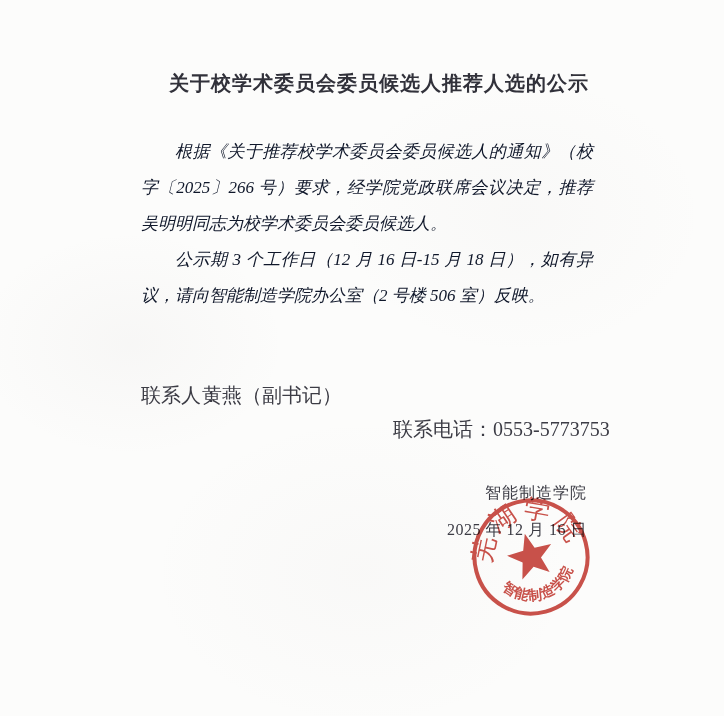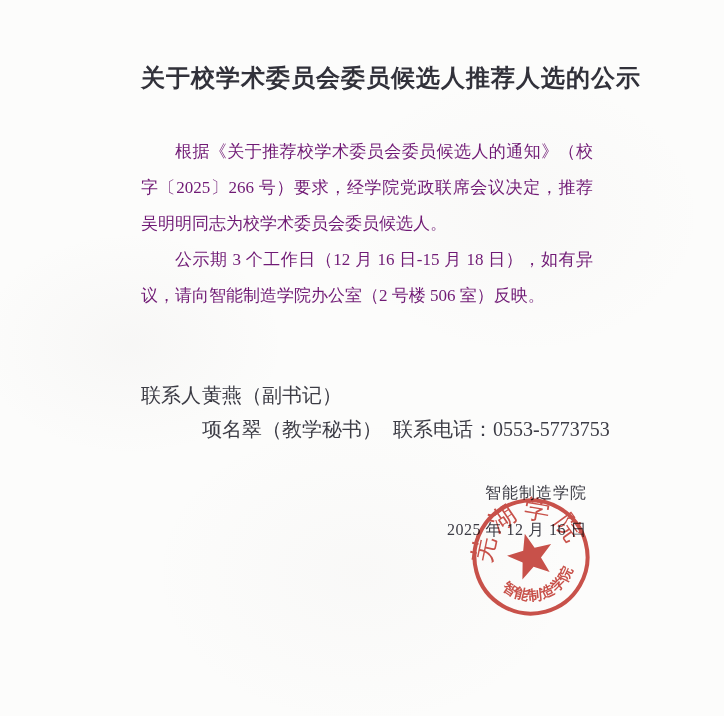--- a/index.html
+++ b/index.html
@@ -18,34 +18,35 @@
       radial-gradient(220px 160px at 18% 48%, rgba(160,150,150,0.05), transparent 70%),
       radial-gradient(260px 200px at 72% 30%, rgba(170,160,160,0.04), transparent 70%),
       radial-gradient(300px 220px at 50% 80%, rgba(170,160,160,0.04), transparent 70%);
     pointer-events: none;
   }
   .page { position: absolute; inset: 0; }
 
   .title {
     position: absolute;
     top: 58px; left: 137px; width: 460px;
-    margin: 4px;
-    font-size: 24px; font-weight: bold;
+    margin: 12px;
+    font-size: 20px; font-weight: bold;
     letter-spacing: 1px;
     color: #31313a;
     text-align: center;
     white-space: nowrap;
   }
 
   .body-text {
     position: absolute;
     top: 134px; left: 141px; width: 452px;
     font-size: 17px; line-height: 36px;
-    color: #701a75;
+    color: #0f172a;
     text-align: justify;
+    font-style: italic;
   }
   .body-text p { margin: 0; text-indent: 2em; }
 
   .contacts {
     position: absolute;
     top: 378px; left: 141px; width: 460px;
     font-size: 20px; color: #3c3c45;
   }
   .contact-row { position: relative; height: 34px; line-height: 34px; white-space: nowrap; }
   .c-label { display: inline-block; width: 61px; }
@@ -78,21 +79,21 @@
   <div class="body-text">
     <p>根据《关于推荐校学术委员会委员候选人的通知》（校字〔2025〕266 号）要求，经学院党政联席会议决定，推荐吴明明同志为校学术委员会委员候选人。</p>
     <p>公示期 3 个工作日（12 月 16 日-15 月 18 日），如有异议，请向智能制造学院办公室（2 号楼 506 室）反映。</p>
   </div>
 
   <div class="contacts">
     <div class="contact-row">
       <span class="c-label">联系人：</span><span class="c-name">黄燕（副书记）</span>
     </div>
     <div class="contact-row">
-      <span class="c-label"></span><span class="c-name">项名翠（教学秘书）</span>
+      <span class="c-label"></span>
       <span class="c-phone-group"><span>联系电话：</span><span>0553-5773753</span></span>
     </div>
   </div>
 
   <div class="signature">
     <div class="sig-dept">智能制造学院</div>
     <div class="sig-date">2025 年 12 月 16 日</div>
   </div>
 
   <svg class="seal" width="170" height="170" viewBox="0 0 170 170" xmlns="http://www.w3.org/2000/svg">

